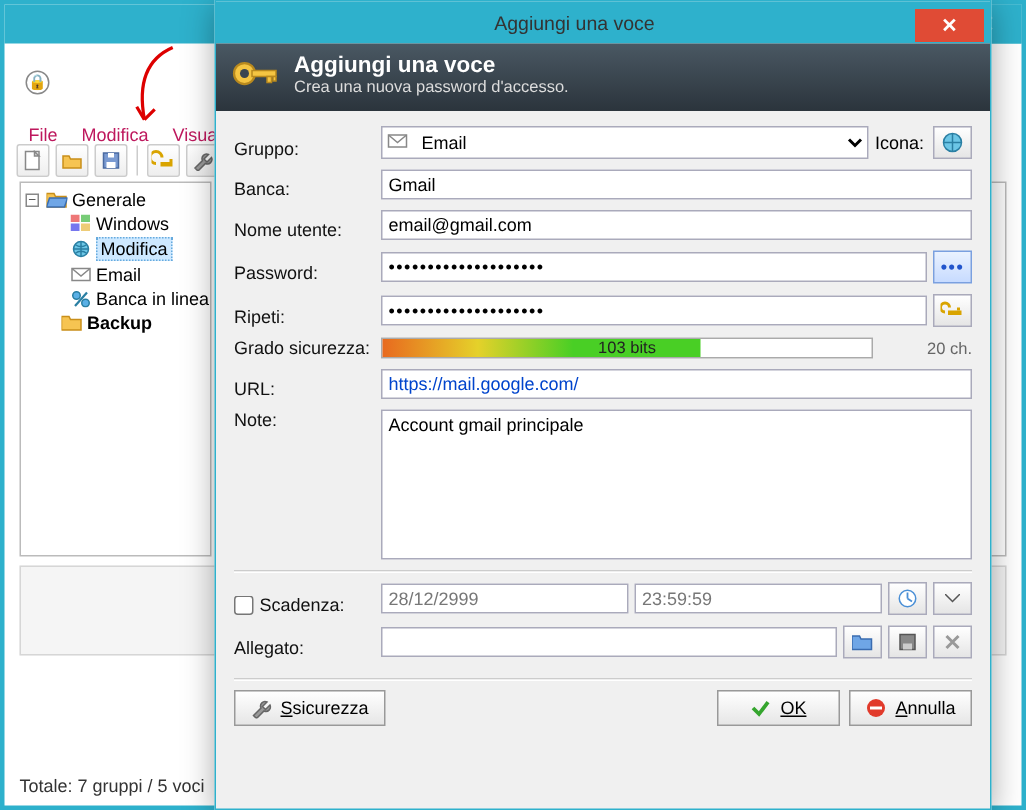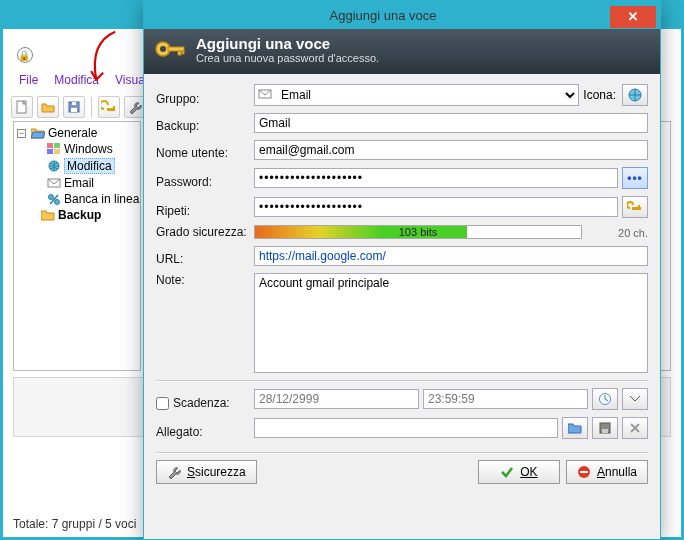--- a/index.html
+++ b/index.html
@@ -3,21 +3,21 @@
 <meta charset="utf-8">
 <style>
   * { box-sizing: border-box; font-family: "Segoe UI", Tahoma, sans-serif; font-size: 12px; }
   body { margin: 0; width: 684px; height: 540px; background: #fff; overflow: hidden; position: relative; }
 
   
   .mainwin { position:absolute; left:0; top:0; width:684px; height:540px; border: 3px solid #2eb1cc; background:#fff; }
   .mainwin-titlebar { height: 26px; background:#2eb1cc; display:flex; justify-content:flex-end; }
   .mainwin-close { width:48px; background:#2eb1cc; color:#9ed9e5; display:flex; align-items:center; justify-content:center; font-size:16px; }
   .lock-icon { position:absolute; top:44px; left:14px; width:16px; height:16px; border:1px solid #888; border-radius:50%; display:flex; align-items:center; justify-content:center; font-size:10px; color:#5577cc;}
-  .menubar { position:absolute; top:68px; left:8px; display:flex; gap:0; color:#6d28d9; font-size:13px; }
+  .menubar { position:absolute; top:78px; left:8px; display:flex; gap:0; color:#be185d; font-size:13px; }
   .menubar span { padding: 2px 8px; }
   .toolbar { position:absolute; top:92px; left:8px; display:flex; gap:4px; align-items:center; height:24px; }
   .tbtn { width:22px; height:22px; border:1px solid #ccc; border-radius:2px; background:linear-gradient(#fff,#eee); display:flex; align-items:center; justify-content:center; }
   .divider { width:1px; height:20px; background:#ccc; margin:0 2px;}
   .tree { position:absolute; top:118px; left:10px; width:128px; height:250px; border:1px solid #bbb; background:#fff; padding:3px 0 3px 3px; overflow:hidden;}
   .tree-row { display:flex; align-items:center; gap:3px; padding:1px 0; white-space:nowrap;}
   .tree-indent1 { padding-left: 12px; font-weight: bold; }
   .tree-indent2 { padding-left: 30px; }
   .exp { width:9px; height:9px; border:1px solid #888; display:inline-flex; align-items:center; justify-content:center; font-size:9px; line-height:1; color:#555; margin-right:2px;}
   .tree-row.selected span.lbl { background:#cde8ff; border:1px dotted #66aadd; padding:0 2px;}
@@ -220,21 +220,21 @@
             <svg width="16" height="16">
                 <circle cx="8" cy="8" r="6" class="globe"></circle>
                 <path d="M2 8 h12 M8 2 v12" stroke="#2a7fa3" fill="none"></path>
               </svg>
           </div>
         </div>
       </div>
     </div>
 
     <div class="row">
-      <div class="lblcol">Backup:</div>
+      <div class="lblcol">Banca:</div>
       <div class="inputcol">
           <input type="text" value="Gmail" style="">
         </div>
     </div>
 
     <div class="row">
       <div class="lblcol">Nome utente:</div>
       <div class="inputcol">
           <input type="text" value="email@gmail.com" style="">
         </div>

